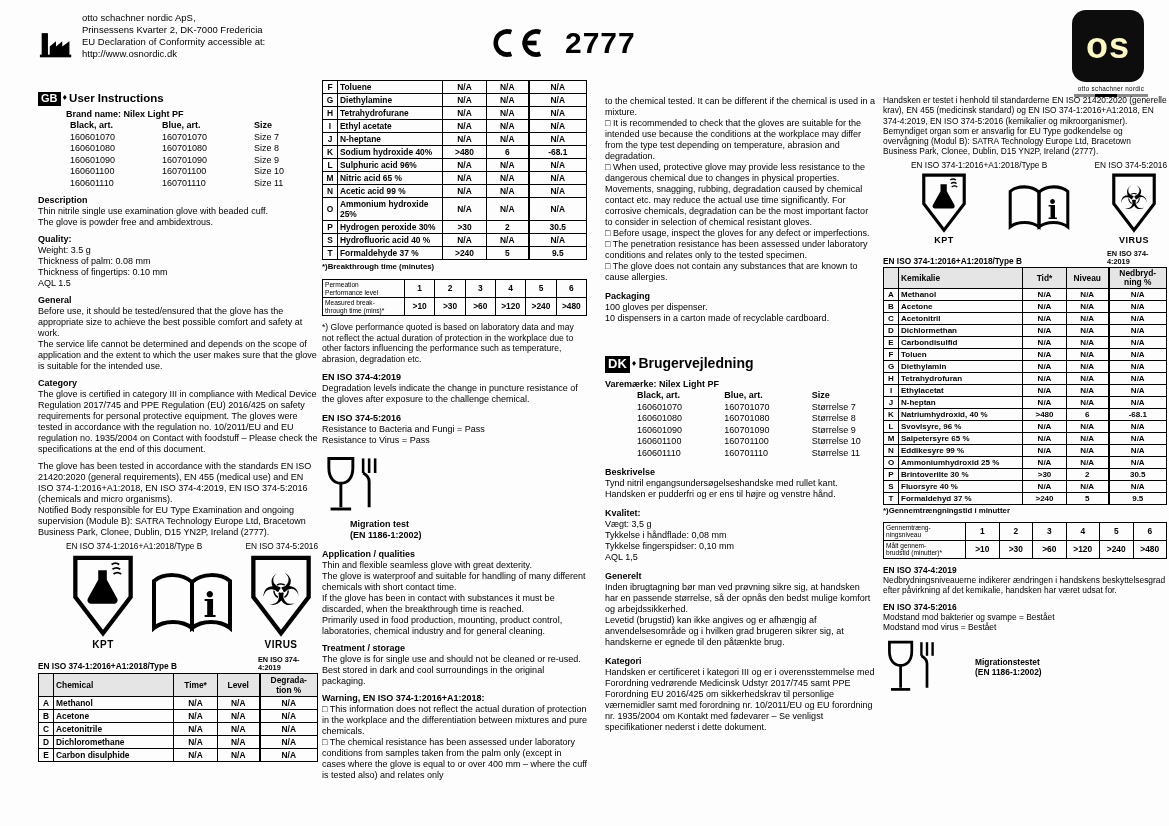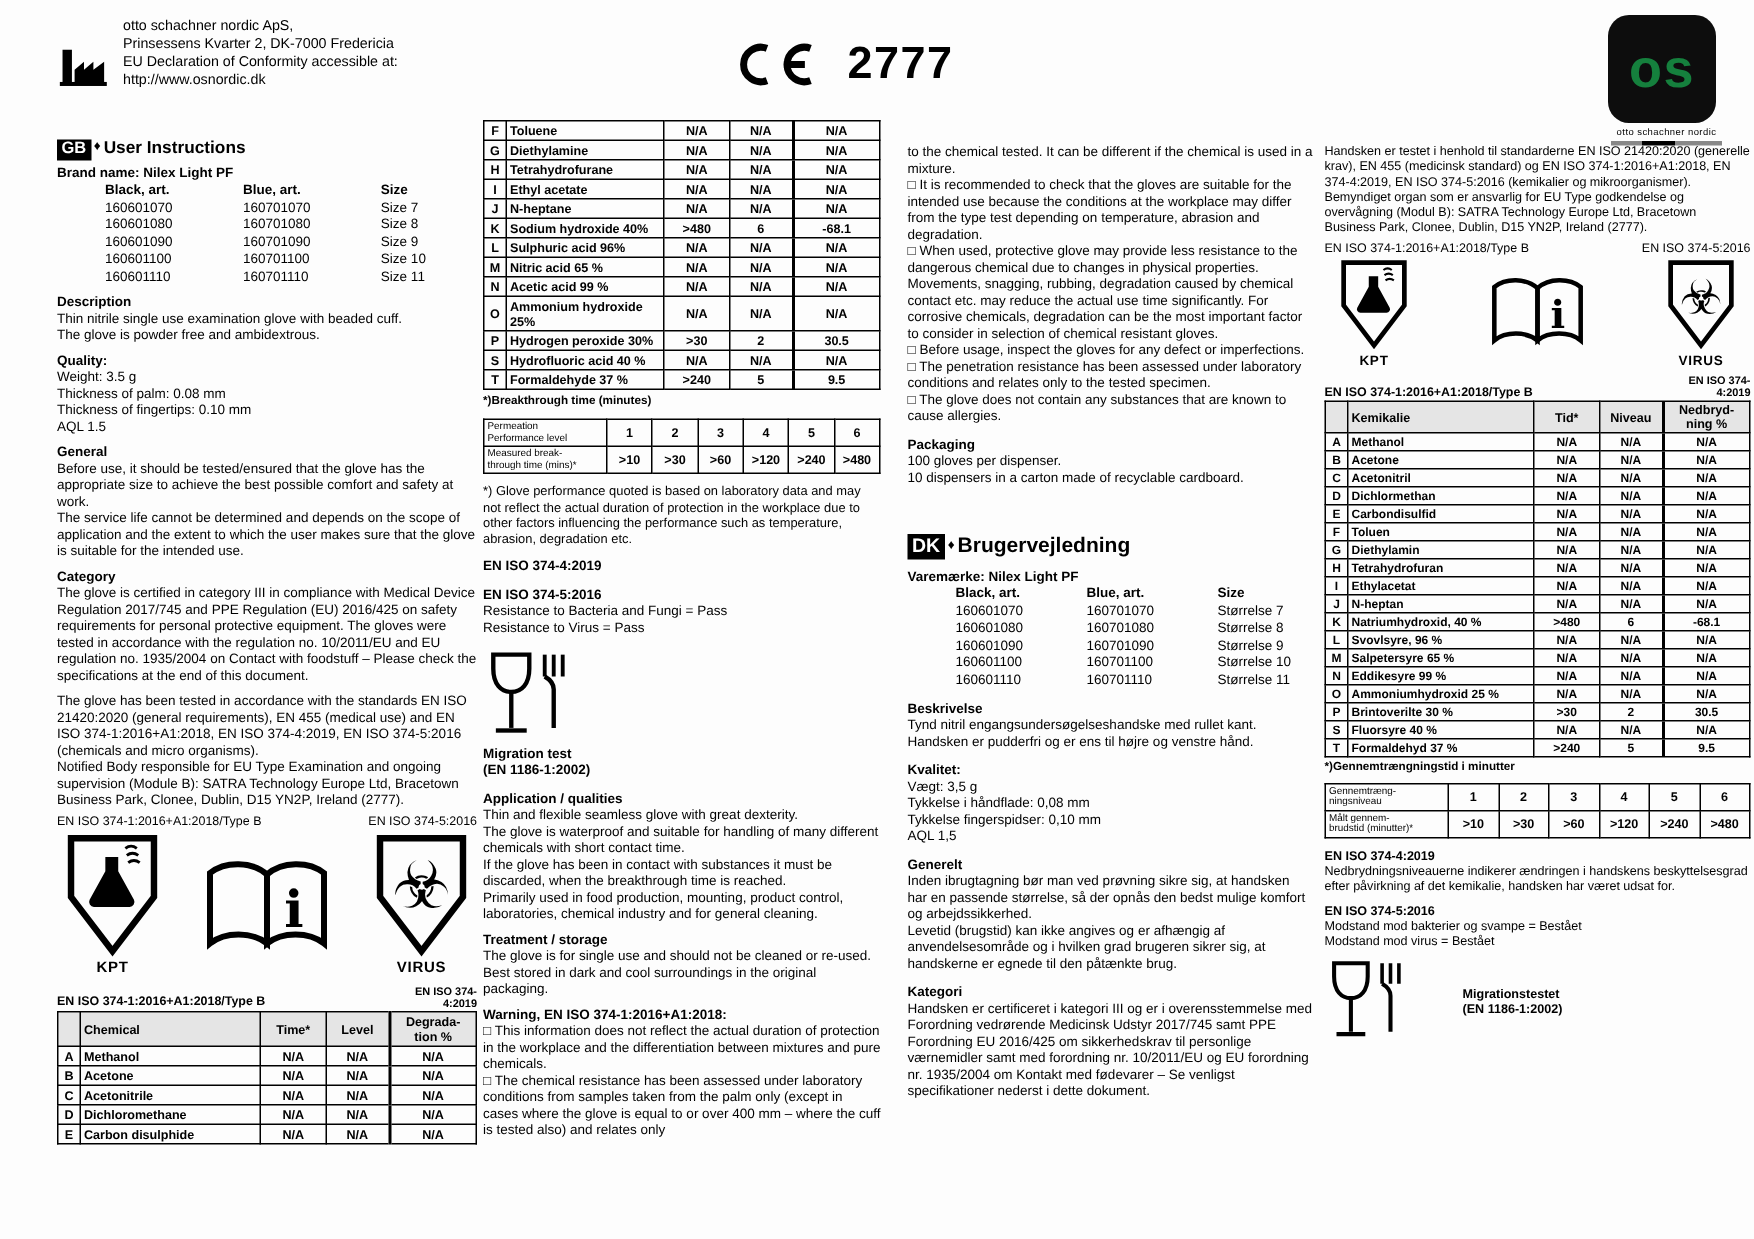--- a/index.html
+++ b/index.html
@@ -2,27 +2,27 @@
 <html><head>
 <meta charset="utf-8">
 <style>
   html,body{margin:0;padding:0;}
   body{width:1169px;height:826px;position:relative;background:#fdfdfd;color:#000;
        font-family:"Liberation Sans","DejaVu Sans",sans-serif;overflow:hidden;}
   .abs{position:absolute;}
   .col{position:absolute;font-size:9px;line-height:11px;}
   p{margin:0;white-space:pre-line;}
   .h{font-weight:bold;}
-  .mt6{margin-top:6px;} .mt8{margin-top:8px;} .mt3{margin-top:3px;}
+  .mt6{margin-top:6px;} .mt8{margin-top:8px;} .mt3{margin-top:3px;margin-left:28px;}
   
   .mfr{display:flex;gap:8px;align-items:flex-end;}
   .mfr-text{font-size:9.5px;line-height:12px;white-space:pre-line;}
   .ce-wrap{display:flex;align-items:center;gap:20px;}
   .ce-num{font-size:30px;font-weight:600;letter-spacing:1px;}
-  .oslogo{width:72px;height:72px;background:#0d0d0d;border-radius:14px;color:#15803d;
+  .oslogo{width:72px;height:72px;background:#0d0d0d;border-radius:14px;color:#fef9c3;
           display:flex;align-items:center;justify-content:center;
           font-weight:bold;font-size:36px;letter-spacing:1px;}
   .oslogo-sub{font-size:6.3px;letter-spacing:.3px;text-align:center;margin-top:3px;width:78px;}
   .oslogo-tag{height:3px;width:74px;margin:2px auto 0;
               background:linear-gradient(90deg,#888 0 28%,#000 28% 58%,#888 58% 100%);}
   
   .badge{display:inline-block;background:#000;color:#fff;font-weight:bold;
          font-size:11px;padding:0 3px 1px;line-height:13px;}
   .sect-title{font-weight:bold;font-size:11.5px;}
   .dk-title{font-weight:bold;font-size:14px;}
@@ -31,21 +31,21 @@
   .arttbl{border-collapse:collapse;font-size:9px;line-height:11.5px;}
   .arttbl td{padding:0;}
   .arttbl td:nth-child(1){width:98px;padding-left:32px;}
   .arttbl td:nth-child(2){width:98px;}
   .arttbl td:nth-child(3){width:70px;}
   .arttbl .head td{font-weight:bold;}
   
   .normline{display:flex;justify-content:space-between;font-size:8.3px;}
   .tnorm{display:flex;justify-content:space-between;align-items:flex-end;font-weight:bold;}
   .tnorm .l{font-size:8.3px;}
-  .tnorm .r{font-size:7.3px;line-height:8px;text-align:right;white-space:pre-line;width:60px;}
+  .tnorm .r{font-size:7.3px;line-height:8px;text-align:left;white-space:pre-line;width:60px;}
   
   .chemtbl{border-collapse:collapse;width:100%;font-size:8.4px;line-height:10px;
            font-weight:bold;border:1.6px solid #000;table-layout:fixed;}
   .chemtbl td,.chemtbl th{border:1px solid #000;padding:1px 2px;overflow:hidden;}
   .chemtbl th{background:#e5e5e5;font-weight:bold;font-size:8.4px;white-space:pre-line;text-align:center;}
   .chemtbl td:nth-child(1){text-align:center;}
   .chemtbl td:nth-child(n+3){text-align:center;}
   .chemtbl td:last-child,.chemtbl th:last-child{border-left:2.4px solid #000;}
   .c-letter{width:15px;} .c-time{width:44px;} .c-level{width:42px;} .c-deg{width:58px;}
   
@@ -404,20 +404,21 @@
           <td>&gt;30</td>
           <td>&gt;60</td>
           <td>&gt;120</td>
           <td>&gt;240</td>
           <td>&gt;480</td>
         </tr>
       </tbody>
   </table>
   <p class="note mt6">*) Glove performance quoted is based on laboratory data and may not reflect the actual duration of protection in the workplace due to other factors influencing the performance such as temperature, abrasion, degradation etc.</p>
   <p class="h mt8">EN ISO 374-4:2019</p>
+  <p>Degradation levels indicate the change in puncture resistance of the gloves after exposure to the challenge chemical.</p>
   <p class="h mt8">EN ISO 374-5:2016</p>
   <p>Resistance to Bacteria and Fungi = Pass
 Resistance to Virus = Pass</p>
   <div class="mt8">
     <svg width="60" height="62">
         <use href="#sym-glassfork"></use>
       </svg>
     <p class="miglabel mt3">Migration test
 (EN 1186-1:2002)</p>
   </div>

